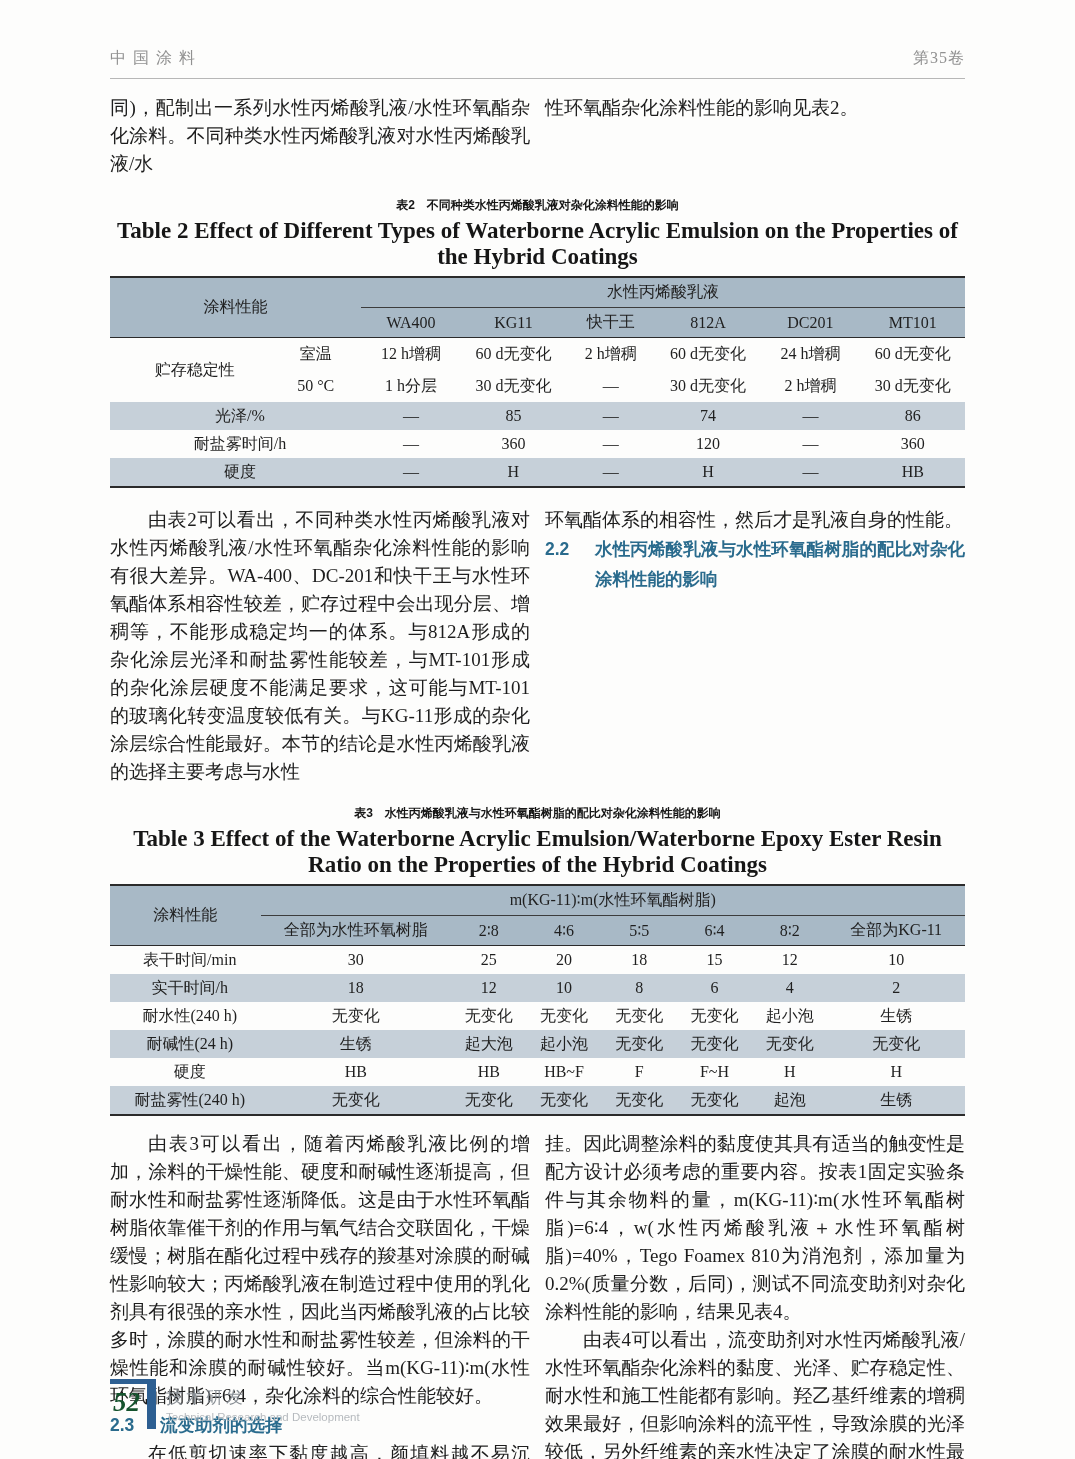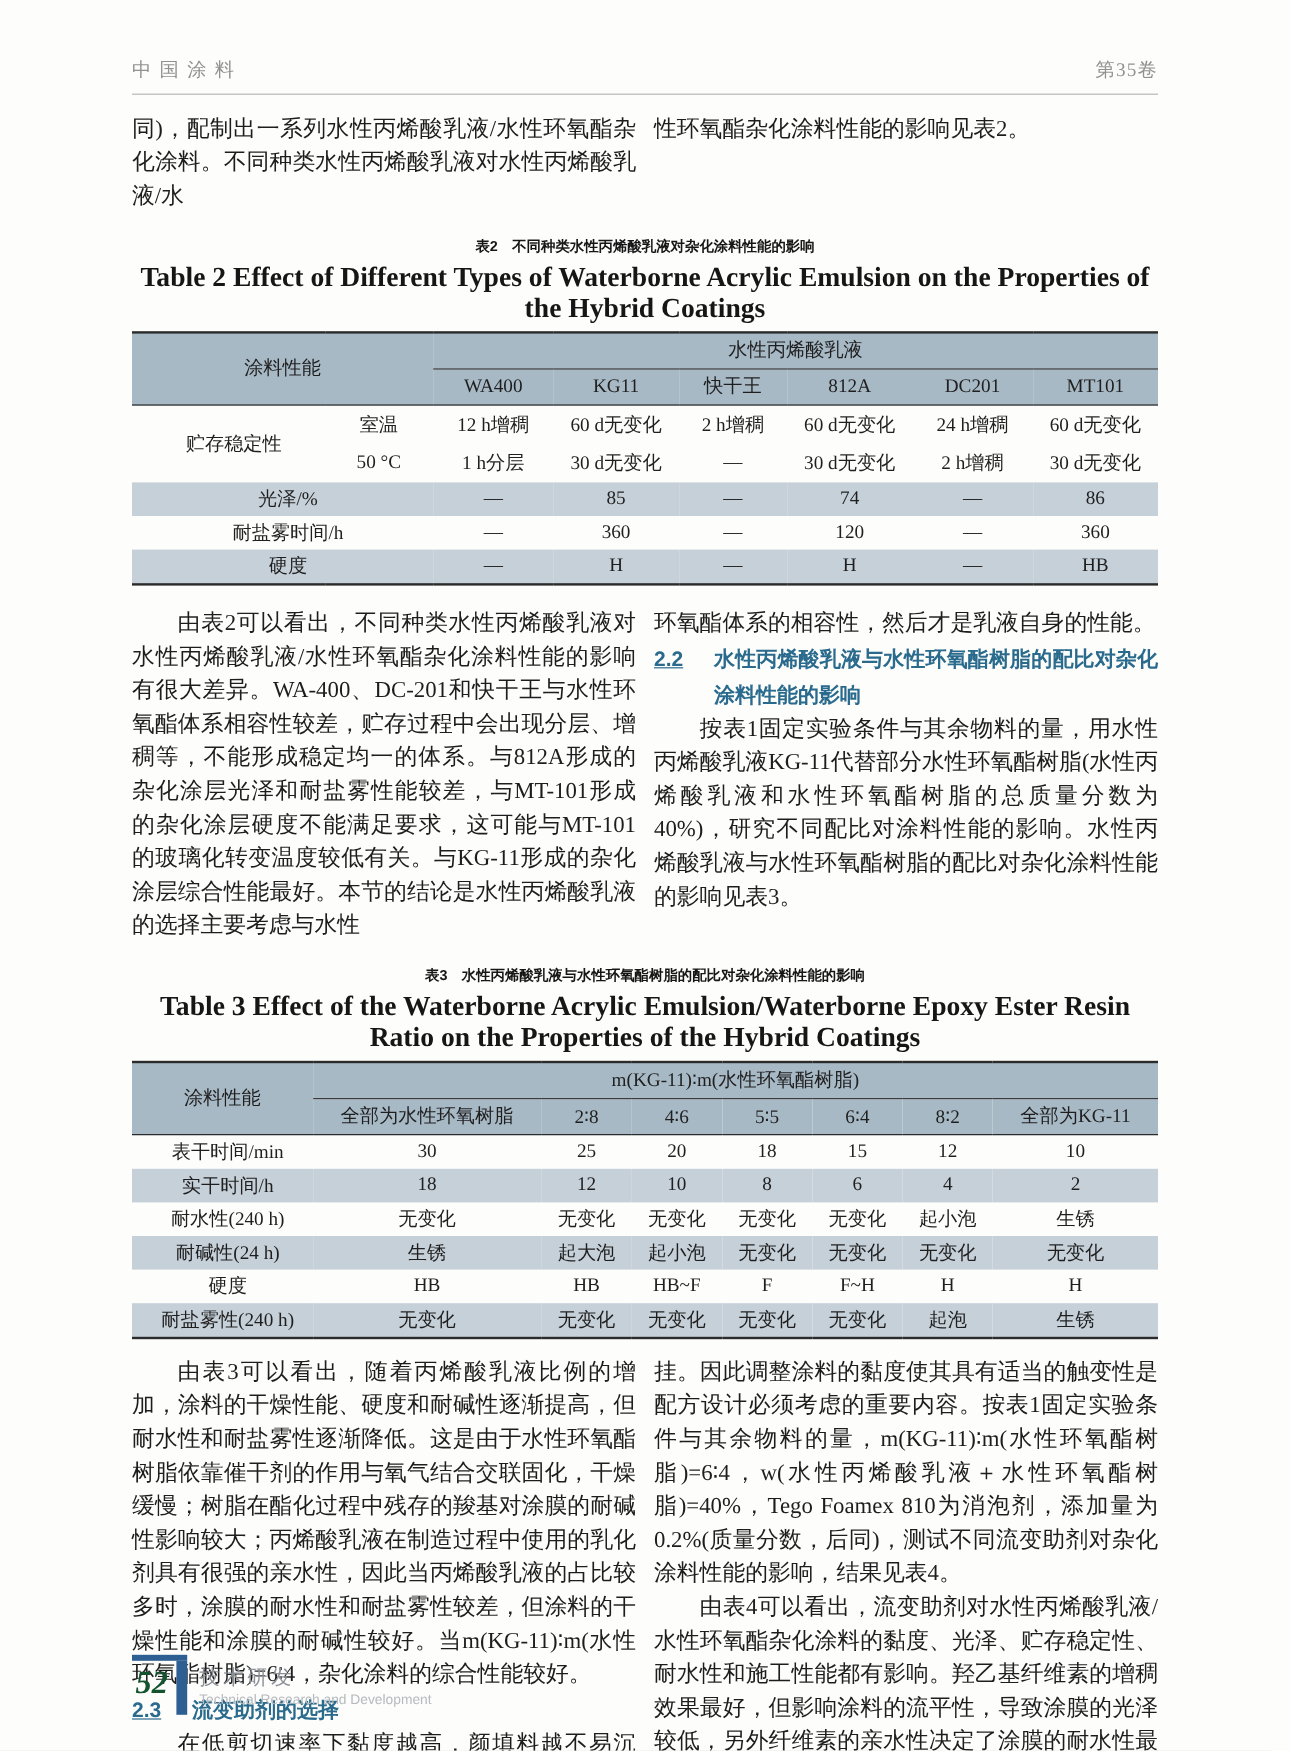--- a/index.html
+++ b/index.html
@@ -13,21 +13,21 @@
   .runhead .journal{letter-spacing:7px;}
   .runhead .volume{letter-spacing:1px;}
 
   
   .twocol{display:flex;gap:15px;margin-top:15px;}
   .col{width:420px;font-size:19px;line-height:28px;text-align:justify;}
   .para{margin:0;}
   .para.indent{text-indent:2em;}
   .sec-heading{display:flex;color:#2a6b8d;font-weight:bold;font-size:17.5px;line-height:30px;
                font-family:"Liberation Sans","DejaVu Sans",sans-serif;}
-  .sec-heading .num{width:50px;flex-shrink:0;text-decoration:underline;}
+  .sec-heading .num{width:50px;flex-shrink:0;}
   .sec-heading .txt{flex:1;text-align:justify;}
 
   
   .cap-cn{margin-top:14px;text-align:center;font-weight:bold;font-size:12px;line-height:26px;
           font-family:"Liberation Sans","DejaVu Sans",sans-serif;color:#161616;}
   .cap-en{text-align:center;font-weight:bold;font-size:23px;line-height:26px;margin-bottom:6px;
           font-family:"Liberation Serif","DejaVu Serif",serif;color:#161616;}
 
   
   table{width:100%;border-collapse:collapse;table-layout:fixed;
@@ -157,21 +157,20 @@
     <div class="twocol mid">
       <div class="col">
         <p class="para indent">由表2可以看出，不同种类水性丙烯酸乳液对水性丙烯酸乳液/水性环氧酯杂化涂料性能的影响有很大差异。WA-400、DC-201和快干王与水性环氧酯体系相容性较差，贮存过程中会出现分层、增稠等，不能形成稳定均一的体系。与812A形成的杂化涂层光泽和耐盐雾性能较差，与MT-101形成的杂化涂层硬度不能满足要求，这可能与MT-101的玻璃化转变温度较低有关。与KG-11形成的杂化涂层综合性能最好。本节的结论是水性丙烯酸乳液的选择主要考虑与水性</p>
       </div>
       <div class="col">
         <p class="para">环氧酯体系的相容性，然后才是乳液自身的性能。</p>
         <div class="sec-heading">
           <span class="num">2.2</span>
           <span class="txt">水性丙烯酸乳液与水性环氧酯树脂的配比对杂化涂料性能的影响</span>
         </div>
-        <p class="para indent">按表1固定实验条件与其余物料的量，用水性丙烯酸乳液KG-11代替部分水性环氧酯树脂(水性丙烯酸乳液和水性环氧酯树脂的总质量分数为40%)，研究不同配比对涂料性能的影响。水性丙烯酸乳液与水性环氧酯树脂的配比对杂化涂料性能的影响见表3。</p>
       </div>
     </div>
 
     <div class="cap-cn">表3　水性丙烯酸乳液与水性环氧酯树脂的配比对杂化涂料性能的影响</div>
     <div class="cap-en">Table 3  Effect of the Waterborne Acrylic Emulsion/Waterborne Epoxy Ester Resin Ratio on the Properties of the Hybrid Coatings</div>
 
     <table>
       <colgroup>
         <col style="width:150px">
           <col style="width:190px">

